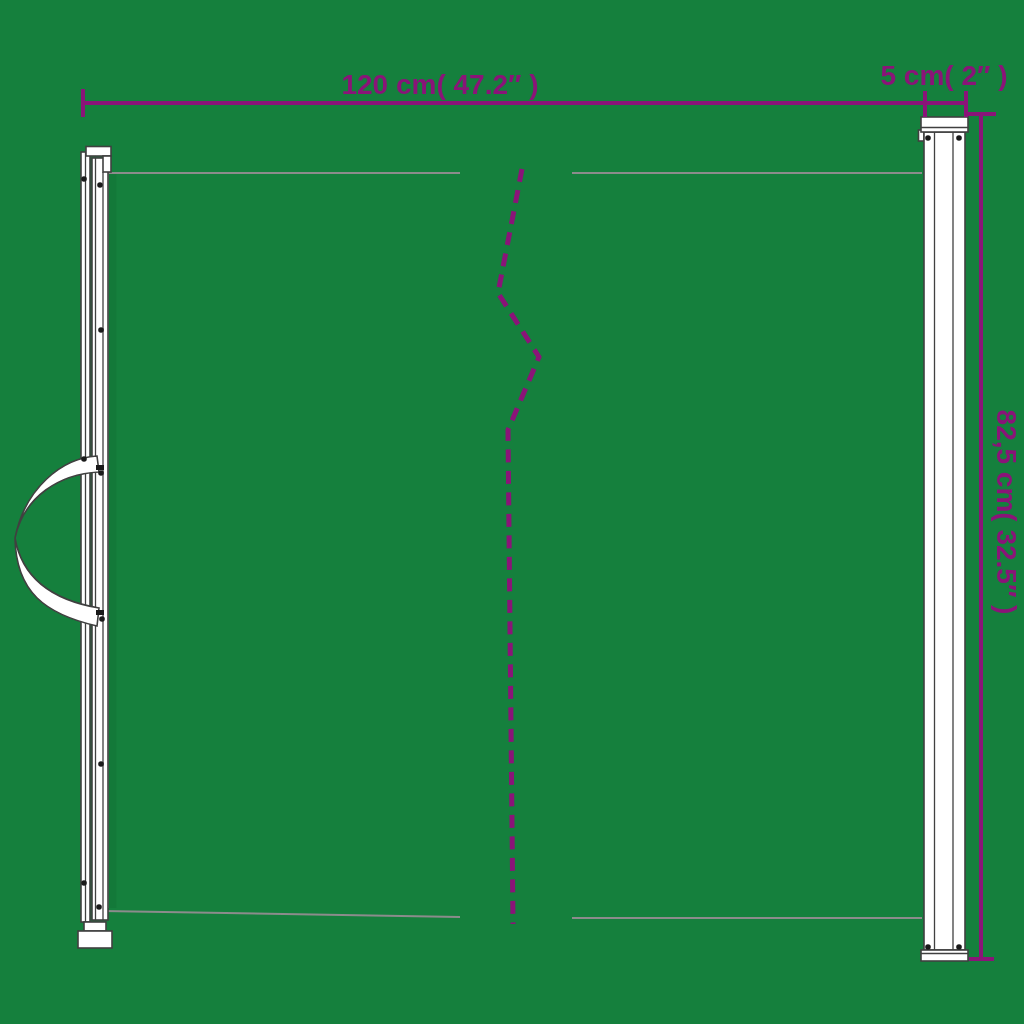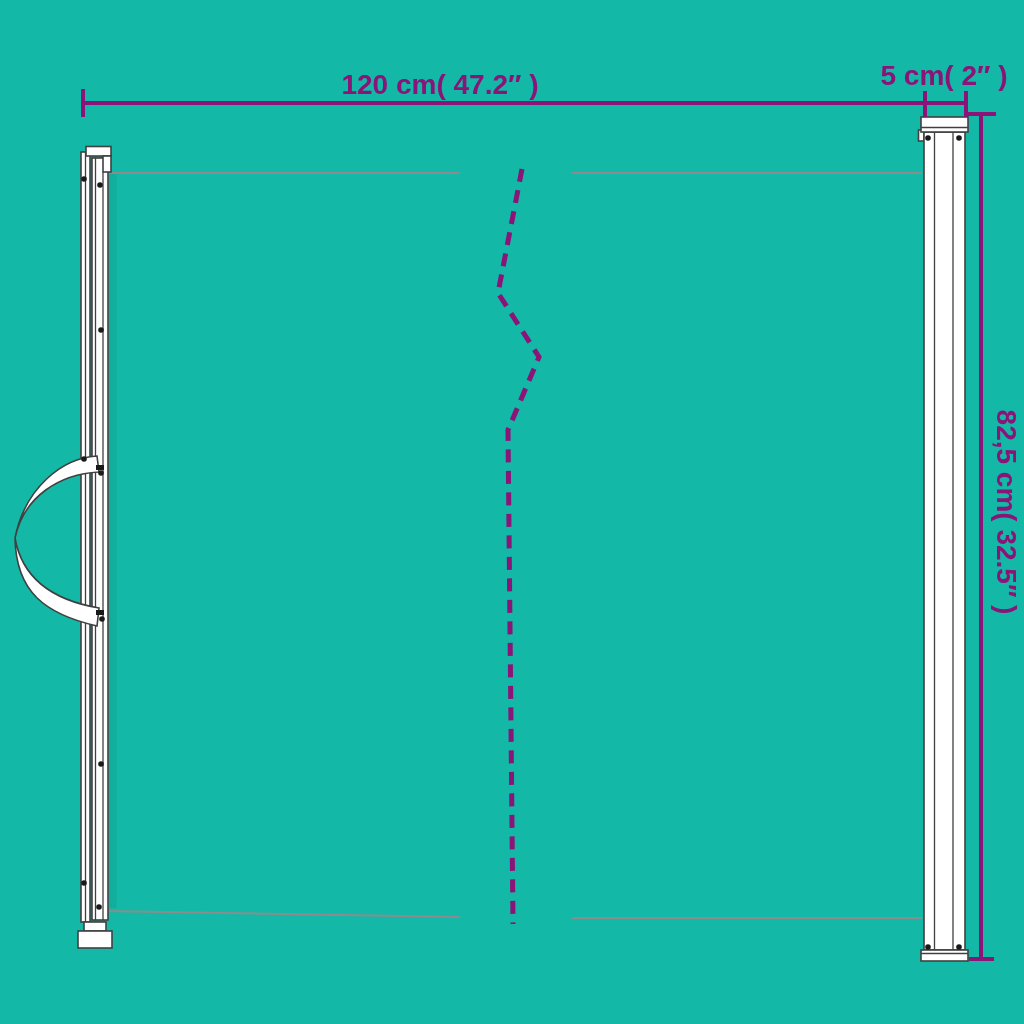--- a/index.html
+++ b/index.html
@@ -1,16 +1,16 @@
 <!DOCTYPE html>
 <html style="--accent: #8A1478; --mesh-line: #8C8C8C; --outline: #404040;"><head>
 <meta charset="utf-8">
 <style>
   html,body{margin:0;padding:0;background:#ffffff;width:1024px;height:1024px;overflow:hidden;}
-  .stage{position:relative;width:1024px;height:1024px;background:#14b8a6;
+  .stage{position:relative;width:1024px;height:1024px;background:#15803d;
          font-family:"Liberation Sans",sans-serif;}
   svg{display:block;}
   
   .dl{stroke:var(--accent,#8A1478);stroke-width:4;fill:none;stroke-linecap:butt;}
   .dash{stroke:var(--accent,#8A1478);stroke-width:5;fill:none;stroke-dasharray:13 8.5;}
   .dim-text{font-family:"Liberation Sans",sans-serif;font-weight:700;font-size:28px;
             fill:var(--accent,#8A1478);}
   
   .mesh{stroke:var(--mesh-line,#8C8C8C);stroke-width:2;fill:none;}
   .frame{stroke:var(--outline,#404040);stroke-width:1.6;fill:#ffffff;}

